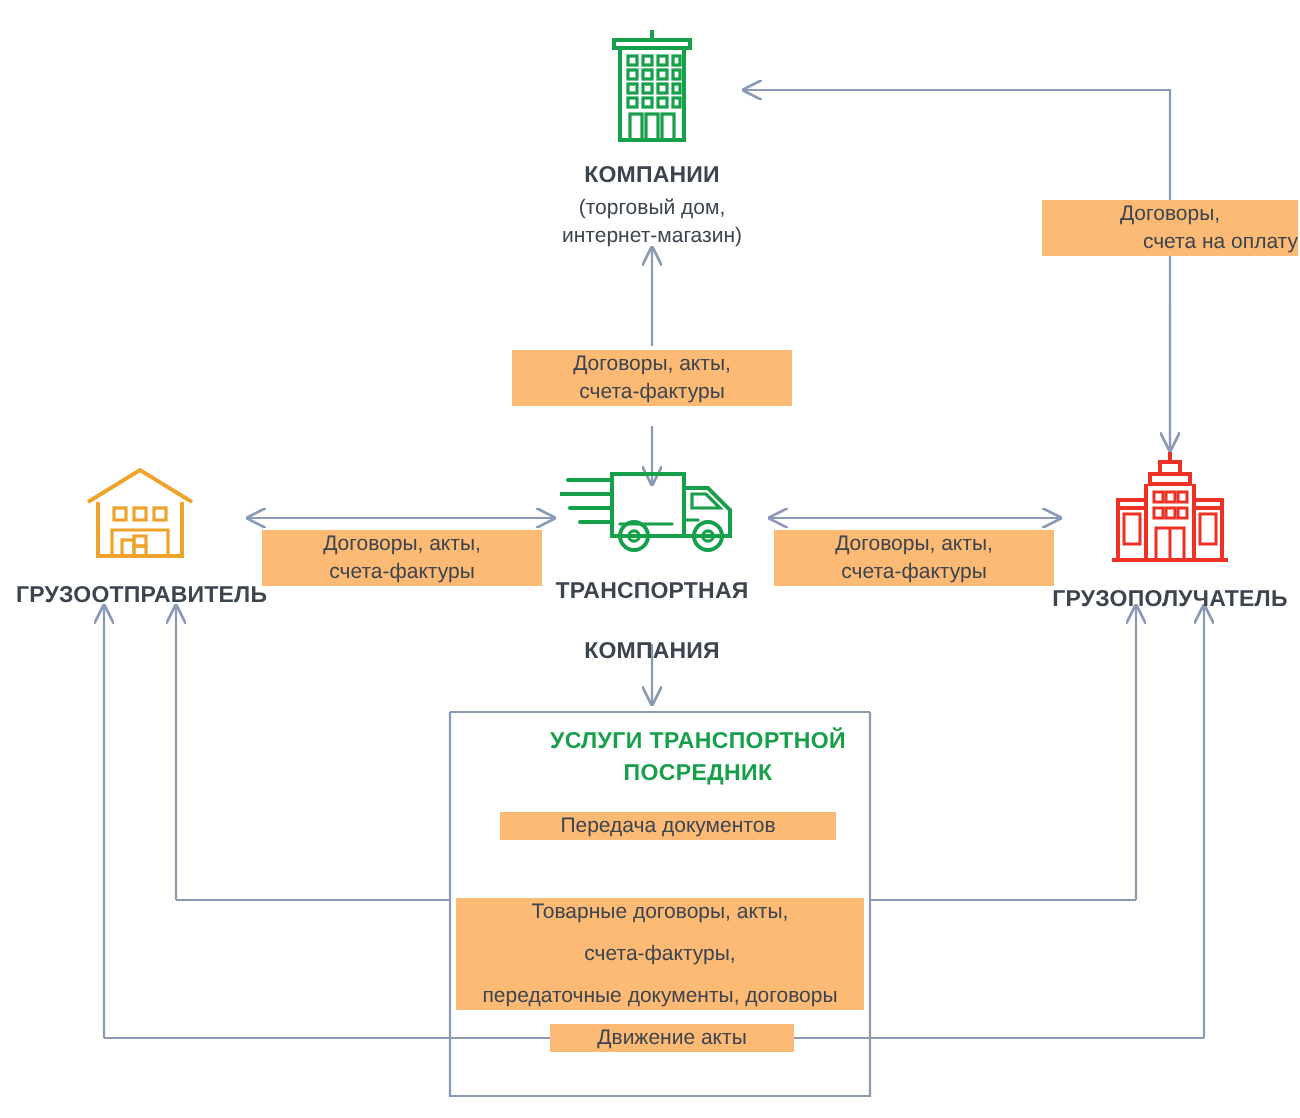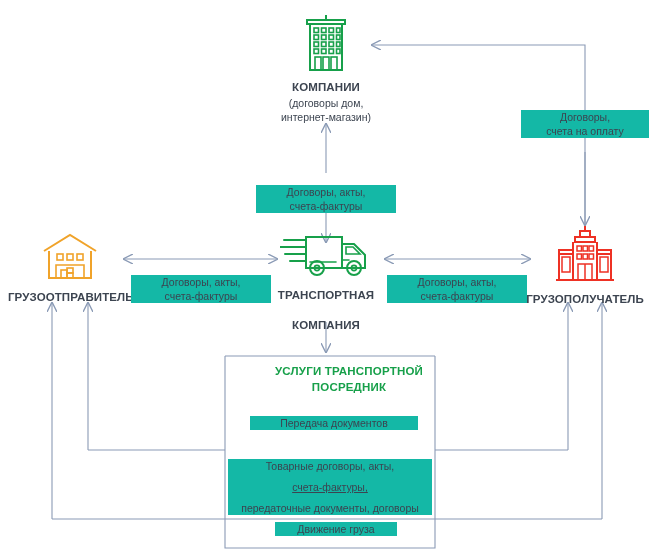--- a/index.html
+++ b/index.html
@@ -34,23 +34,22 @@
     line-height:14px;
     margin-top:2px;
     white-space:nowrap;
   }
   .edge-label{
     position:absolute;
     font-size:10.5px;
     color:#3c4450;
     line-height:14px;
     text-align:center;
-    background:#14b8a6;
-    white-space:nowrap;
-    margin-top:10px;
+    background:#fdba74;
+    white-space:nowrap;
   }
   .svc-box-label{
     position:absolute;
     font-size:11.5px;
     font-weight:bold;
     color:#17a04a;
     line-height:16px;
     text-align:center;
     letter-spacing:.2px;
     white-space:nowrap;
@@ -127,21 +126,21 @@
             <rect x="31" y="35" width="4.5" height="4.5"></rect>
             <rect x="38.5" y="35" width="3.5" height="4.5"></rect>
             <rect x="17" y="43" width="6" height="13"></rect>
             <rect x="25" y="43" width="6" height="13"></rect>
             <rect x="33" y="43" width="6" height="13"></rect>
           </g>
         </g>
       </svg>
     </span>
     <span class="label">КОМПАНИИ</span>
-    <span class="sub">(договоры дом,</span>
+    <span class="sub">(торговый дом,</span>
     <span class="sub" style="margin-top:0;">интернет-магазин)</span>
   </div>
 
   <div class="node" style="left:8px;top:232px;width:124px;">
     <span class="icon">
       <svg width="60" height="50" viewBox="0 0 60 50" xmlns="http://www.w3.org/2000/svg">
         <g fill="none" stroke="#f0a32a" stroke-width="2">
           <path d="M4,19 L30,3 L56,19"></path>
           <path d="M9,19 L9,46 L51,46 L51,19"></path>
           <g stroke-width="1.6">
@@ -224,35 +223,35 @@
     <span style="display:block;">счета-фактуры</span>
   </div>
 
   <div class="edge-label" style="left:387px;top:265px;width:140px;">
     <span style="display:block;">Договоры, акты,</span>
     <span style="display:block;">счета-фактуры</span>
   </div>
 
   <div class="edge-label" style="left:521px;top:100px;width:128px;">
     <span style="display:block;">Договоры,</span>
-    <span style="display:block;">счета на оплату</span>
+    <span style="display:block;text-align:right;">счета на оплату</span>
   </div>
 
   <div class="svc-box-label" style="left:225px;top:363px;width:248px;">
     <span style="display:block;">УСЛУГИ ТРАНСПОРТНОЙ</span>
     <span style="display:block;">ПОСРЕДНИК</span>
   </div>
 
   <div class="edge-label" style="left:250px;top:406px;width:160px;padding:0 4px;">
     <span style="display:block;">Передача документов</span>
   </div>
 
   <div class="edge-label" style="left:228px;top:449px;width:204px;">
     <span style="display:block;">Товарные договоры, акты,</span>
-    <span style="display:block;margin-top:7px;text-decoration:underline;">счета-фактуры,</span>
+    <span style="display:block;margin-top:7px;">счета-фактуры,</span>
     <span style="display:block;margin-top:7px;">передаточные документы, договоры</span>
   </div>
 
   <div class="edge-label" style="left:275px;top:512px;width:110px;padding:0 6px;">
-    <span style="display:block;">Движение груза</span>
+    <span style="display:block;">Движение акты</span>
   </div>
 
 </div>
 
 </body></html>

